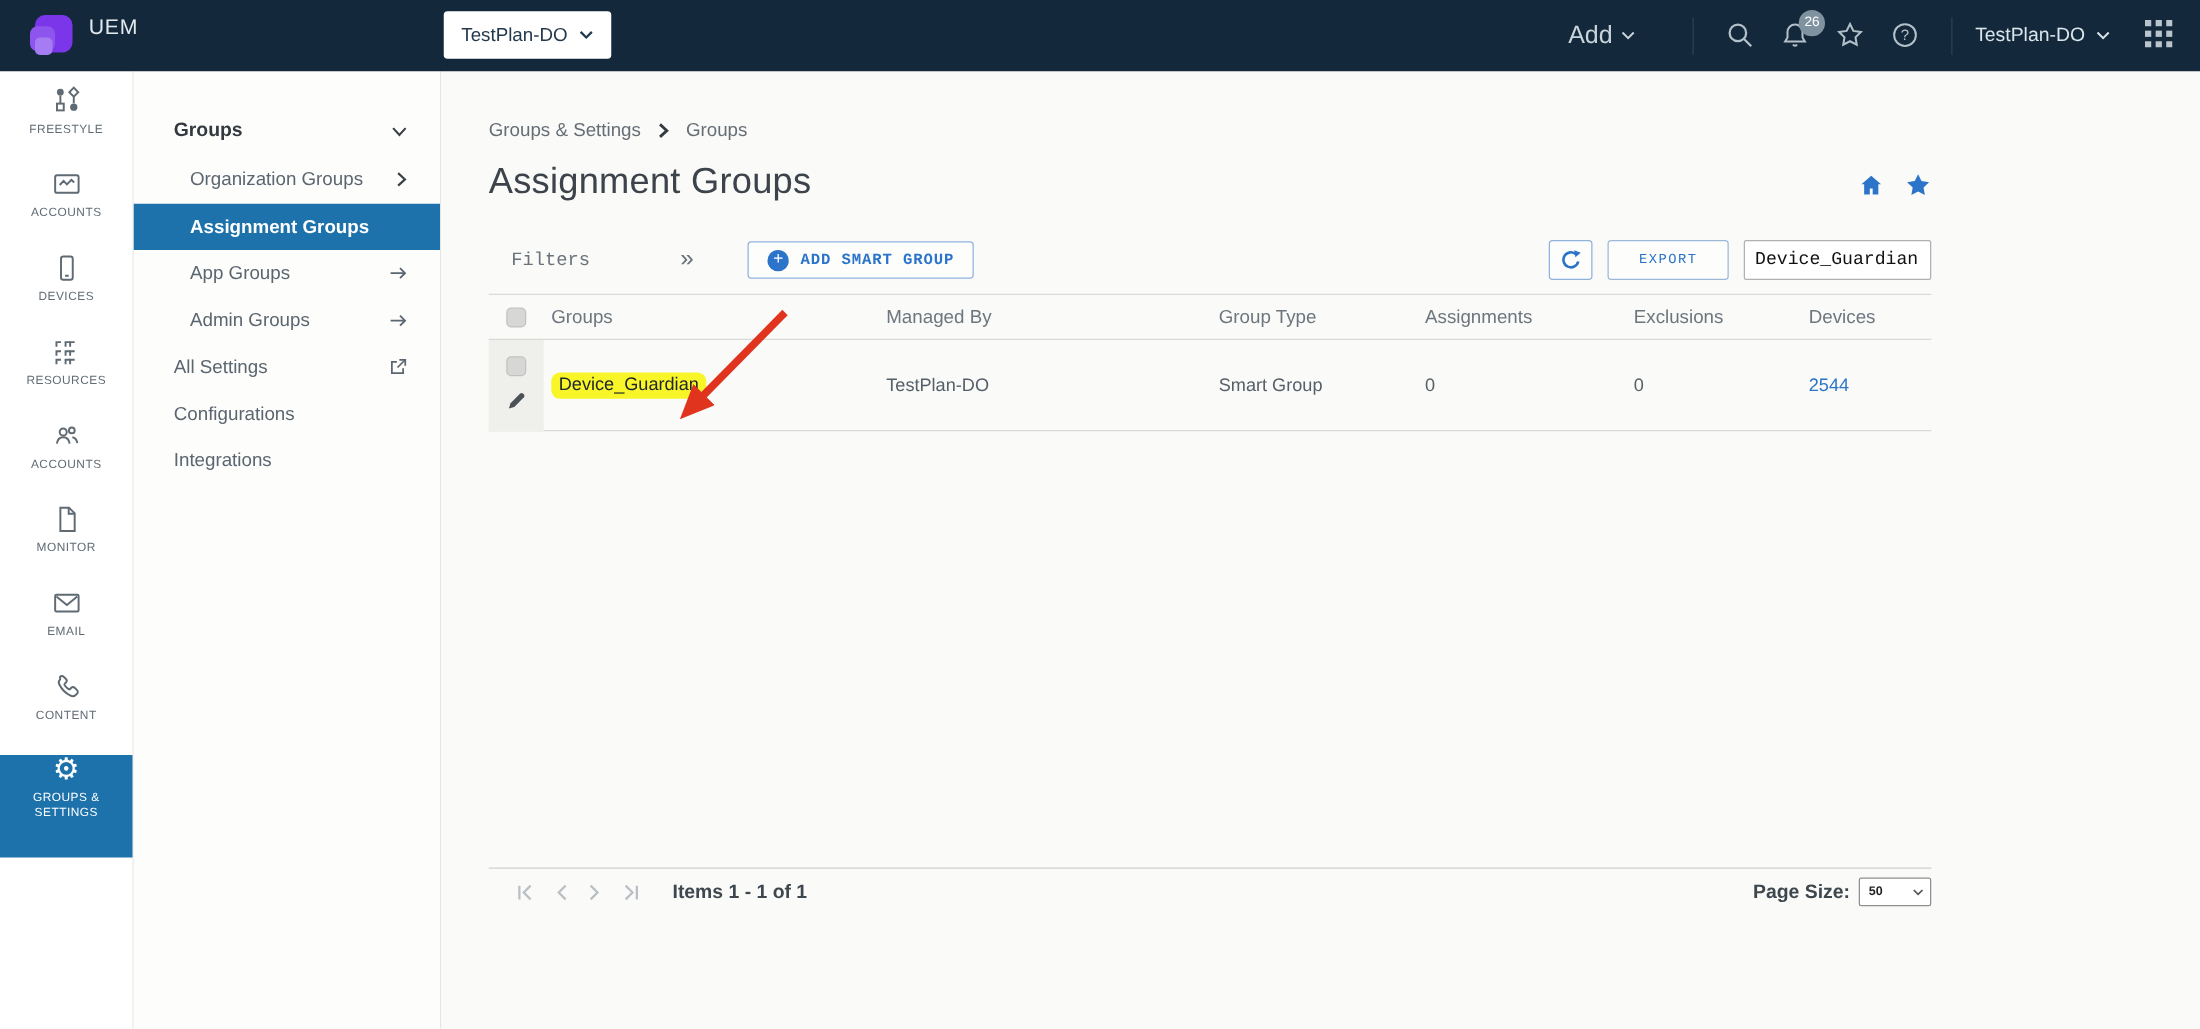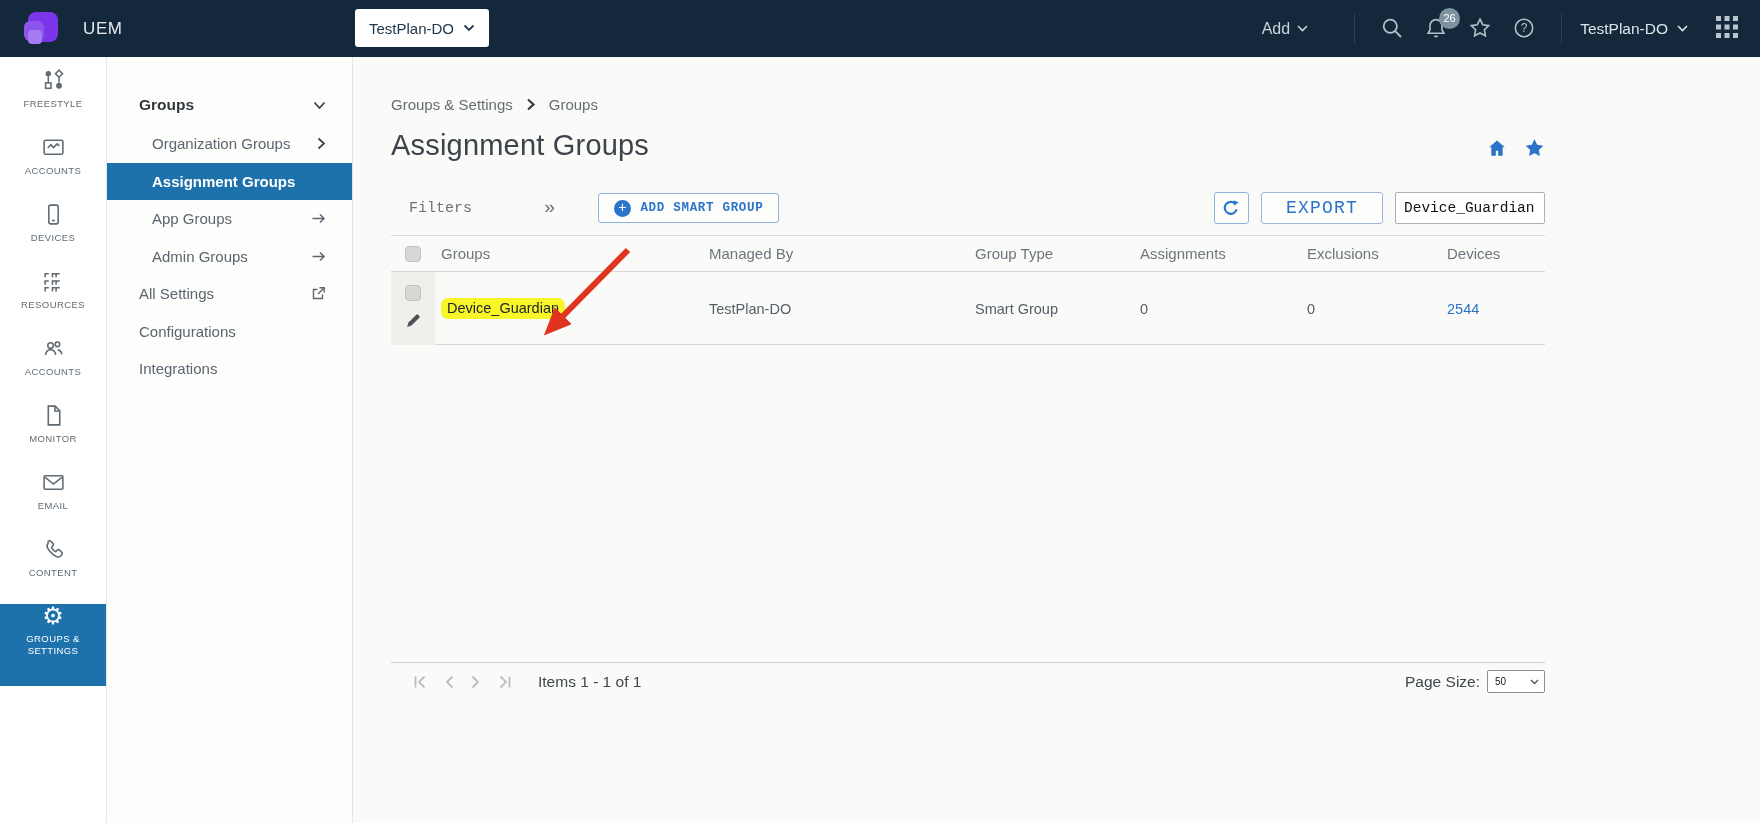--- a/index.html
+++ b/index.html
@@ -1,29 +1,29 @@
 <!DOCTYPE html>
 <html><head>
 <meta charset="utf-8">
 <style>
   * { box-sizing: border-box; margin: 0; padding: 0; }
   html,body { width:1760px; height:823px; }
   body { font-family:"Liberation Sans", sans-serif; background:#fafaf8; overflow:hidden; position:relative; }
 
   
   .topbar { height:57px; background:#13293b; display:flex; align-items:center; position:relative; z-index:10; }
-  .brand { display:flex; align-items:center; gap:25px; margin-left:24px; }
+  .brand { display:flex; gap:13px; margin-left:24px; }
   .logo { width:34px; height:34px; position:relative; }
   .logo-back { position:absolute; left:4px; top:0; width:30px; height:30px; background:#7a36e8; border-radius:8px; }
   .logo-mid { position:absolute; left:0; top:9px; width:20px; height:20px; background:#8d55ee; border-radius:6px; }
   .logo-front { position:absolute; left:4px; top:18px; width:14px; height:14px; background:#a67cf4; border-radius:4px; }
   .brand-name { color:#e3eaef; font-size:17px; letter-spacing:.6px; }
   .og-btn { position:absolute; left:355px; top:9px; height:38px; padding:0 14px; background:#fff; border:none; border-radius:3px; display:flex; align-items:center; gap:9px; font-size:15px; color:#22384d; cursor:pointer; font-family:inherit; }
   .top-right { margin-left:auto; display:flex; align-items:center; }
-  .add-menu { display:flex; align-items:center; gap:7px; color:#c8d3da; font-size:16px; margin-right:46px; cursor:pointer; }
+  .add-menu { display:flex; align-items:center; gap:7px; color:#c8d3da; font-size:20px; margin-right:46px; cursor:pointer; }
   .vdiv { width:1px; height:30px; background:#2b4254; }
   .top-icons { display:flex; align-items:center; gap:18px; padding:0 24px; }
   .top-icon { width:26px; height:26px; display:flex; align-items:flex-start; justify-content:center; cursor:pointer; position:relative; }
   .badge { position:absolute; top:-8px; right:-11px; min-width:21px; height:21px; border-radius:11px; background:#7f929f; color:#fff; font-size:11px; line-height:21px; text-align:center; padding:0 2px; }
   .account { display:flex; align-items:center; gap:9px; color:#dbe4ea; font-size:15.5px; padding:0 26px 0 18px; cursor:pointer; }
   .waffle { margin-right:20px; cursor:pointer; }
 
   
   .shell { display:flex; height:766px; }
 
@@ -54,39 +54,39 @@
   .page-title { font-size:29px; font-weight:400; color:#3c434a; letter-spacing:.2px; }
   .title-icons { margin-left:auto; display:flex; gap:17px; align-items:center; padding-bottom:4px; }
 
   .toolbar { margin-top:30px; display:flex; align-items:center; height:32px;font-family:Liberation Mono, monospace; }
   .filters-label { margin-left:18px; font-size:15px; color:#6a737b; cursor:pointer; }
   .filters-exp { margin-left:72px; color:#6a737b; font-size:19px; line-height:1; cursor:pointer; }
   .btn-add-smart { margin-left:43px; height:30px; padding:0 15px; background:#fdfdfb; border:1px solid #8fb3dd; border-radius:3px; color:#2b74c9; font-size:12.5px; font-weight:700; letter-spacing:.7px; display:flex; align-items:center; gap:9px; cursor:pointer; font-family:inherit; }
   .plus-circle { width:17px; height:17px; border-radius:50%; background:#2b74c9; color:#fff; font-size:14px; line-height:16px; text-align:center; font-weight:400; }
   .toolbar-right { margin-left:auto; display:flex; align-items:center; gap:12px; }
   .btn-refresh { width:35px; height:32px; background:#fdfdfb; border:1px solid #8fb3dd; border-radius:3px; display:flex; align-items:center; justify-content:center; cursor:pointer; }
-  .btn-export { height:32px; padding:0 24px; background:#fdfdfb; border:1px solid #9db9d8; border-radius:3px; color:#2b74c9; font-size:18px; font-weight:400; letter-spacing:1.2px; cursor:pointer; font-family:inherit; }
+  .btn-export { height:32px; padding:0 24px; background:#fdfdfb; border:1px solid #9db9d8; border-radius:3px; color:#2b74c9; font-size:11px; font-weight:400; letter-spacing:1.2px; cursor:pointer; font-family:inherit; }
   .search-input { width:150px; height:32px; border:1px solid #b0b0b0; border-radius:2px; padding:0 8px; font-size:14.5px; color:#111; font-family:inherit; background:#fff; }
 
   
   .grid-table { margin-top:11px; border-top:1px solid #dadad8; }
   .thead, .trow { display:grid; grid-template-columns:44px 268px 266px 165px 167px 140px auto; }
   .thead { height:36px; border-bottom:1px solid #d9d9d7; align-items:center; color:#6d767e; font-size:15px; }
   .th { padding-left:6px; cursor:pointer; }
   .trow { height:73px; border-bottom:1px solid #d9d9d7; align-items:center; }
   .cell { padding-left:6px; font-size:14.5px; color:#555f68; }
   .checkbox { width:16px; height:16px; background:#d7d7d5; border:1px solid #c2c2c0; border-radius:4px; cursor:pointer; }
   .thead .checkbox { margin-left:14px; }
   .action-cell { background:#efefec; height:73px; display:flex; flex-direction:column; align-items:center; padding-top:13px; gap:12px; }
   .chip-highlight { display:inline-block; background:#f8f629; border-radius:7px; padding:2px 6px 3px; color:#20262b; cursor:pointer; }
   .link { color:#2b74c9; cursor:pointer; }
   .pencil { cursor:pointer; display:flex; }
 
   
-  .pagination { position:absolute; left:38px; width:1154px; top:605px; border-top:1px solid #cfcfcd; height:38px; display:flex; align-items:center; font-size:15.5px; color:#3f474e; }
+  .pagination { position:absolute; left:38px; width:1154px; top:637px; border-top:1px solid #cfcfcd; height:38px; display:flex; align-items:center; font-size:15.5px; color:#3f474e;font-weight:bold; }
   .pager { margin-left:22px; display:flex; gap:15px; align-items:center; }
   .pager .pg { display:flex; cursor:default; }
   .items-label { margin-left:26px; }
   .page-size { margin-left:auto; display:flex; align-items:center; gap:7px; }
   .select-box { width:58px; height:23px; border:1px solid #8f8f8f; border-radius:2px; background:#fff; display:flex; align-items:center; padding:0 5px 0 7px; font-size:10px; color:#222; cursor:pointer; }
   .select-box .sel-chev { margin-left:auto; display:flex; }
 
   .annotation { position:absolute; left:0; top:0; pointer-events:none; z-index:60; }
 </style>
 </head>

